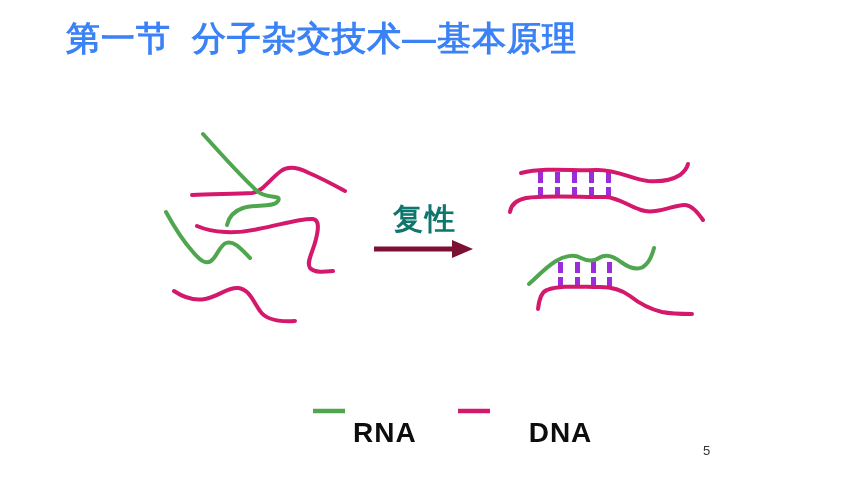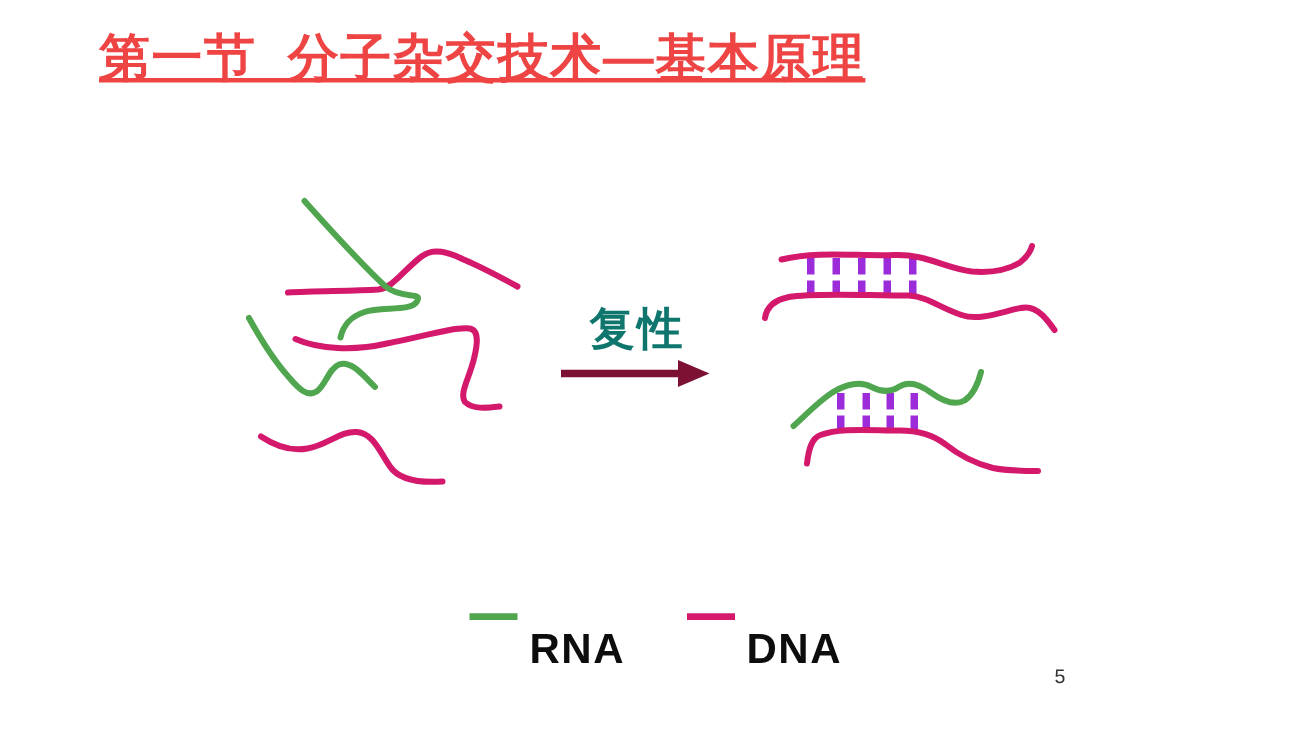--- a/index.html
+++ b/index.html
@@ -10,24 +10,23 @@
     overflow: hidden;
     position: relative;
   }
   .slide { position: absolute; inset: 0; background: #ffffff; }
 
   .slide-title {
     position: absolute;
     left: 66px; top: 16px;
     font-size: 34px;
     font-weight: bold;
-    color: #ef4444;
+    color: #3b82f6;
     letter-spacing: 1px;
     white-space: pre;
-    text-decoration: underline;
   }
 
   .diagram-svg { position: absolute; left: 0; top: 0; }
 
   .arrow-label {
     position: absolute;
     left: 393px; top: 199px;
     font-size: 30px;
     font-weight: 600;
     color: #0f766e;
@@ -35,21 +34,21 @@
   }
 
   .legend {
     position: absolute;
     left: 312px; top: 394px;
     height: 34px;
     display: flex;
     align-items: center;
   }
   .legend-item { display: flex; align-items: center; }
-  .legend-item + .legend-item { margin-left: 40px; }
+  .legend-item + .legend-item { margin-left: 40px; gap: 31px; }
   .legend-swatch { display: block; margin-right: 7px; }
   .legend-label {
     font-size: 28px;
     font-weight: bold;
     color: #0d0d0d;
     letter-spacing: 1px;
     margin-top: 44px;
   }
 
   .page-number {

